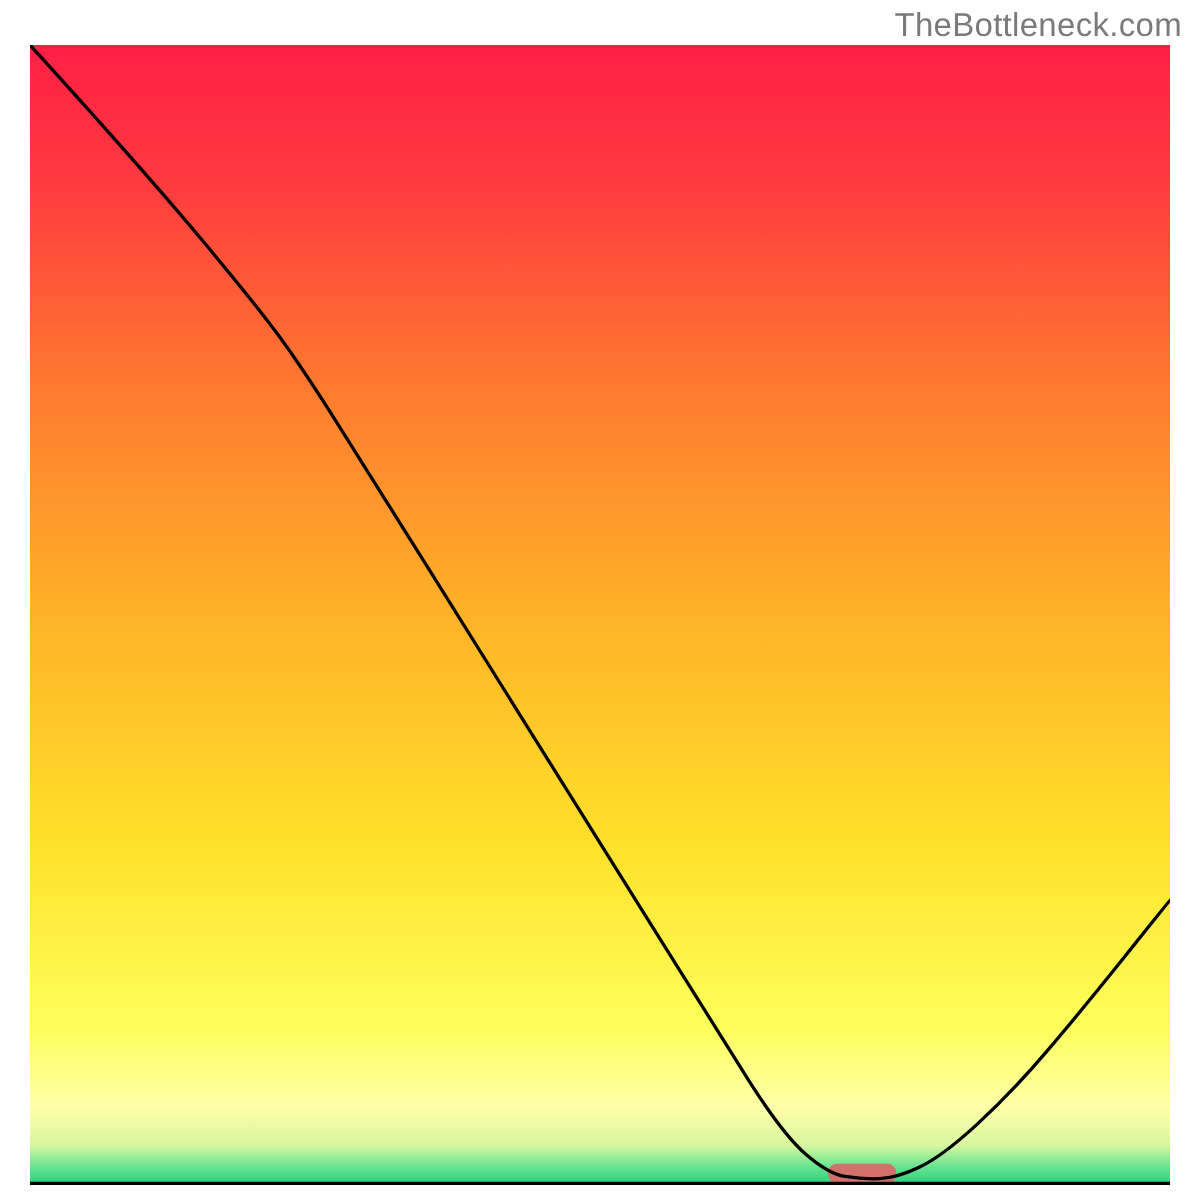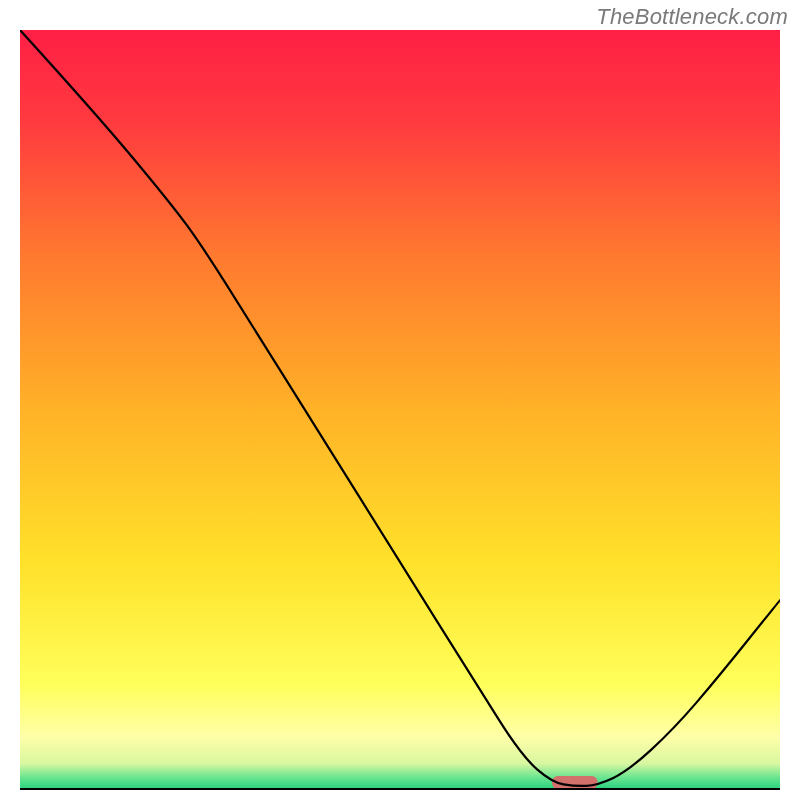--- a/index.html
+++ b/index.html
@@ -7,21 +7,20 @@
     padding: 0;
     width: 800px;
     height: 800px;
     background: #ffffff;
     font-family: Arial, Helvetica, sans-serif;
   }
   .wrap {
     position: relative;
     width: 800px;
     height: 800px;
-    font-style: italic;
   }
   .attribution {
     position: absolute;
     top: 4px;
     right: 12px;
     font-size: 22px;
     color: #7a7a7a;
     font-weight: 500;
     letter-spacing: 0.2px;
   }

